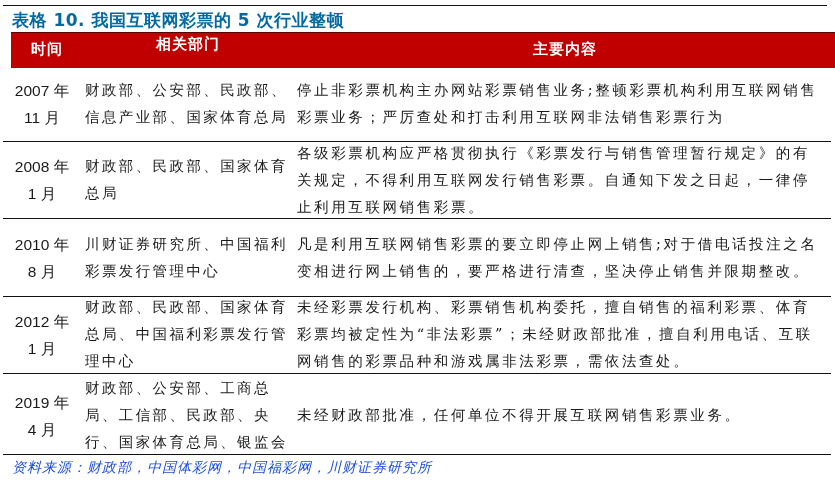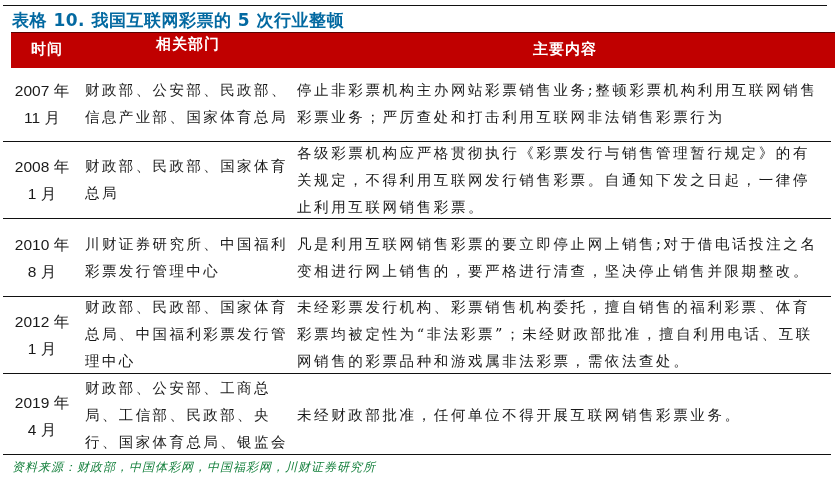--- a/index.html
+++ b/index.html
@@ -95,23 +95,23 @@
     width: 530px;
     letter-spacing: 2.6px;
   }
   .c-inner { width: 100%; }
   .time-line { display: block; }
 
   .source {
     position: absolute;
     left: 12px;
     top: 459px;
-    font-size: 12px;
+    font-size: 14px;
     font-style: italic;
-    color: #15803d;
+    color: #1d4ed8;
     letter-spacing: 1px;
     white-space: nowrap;
   }
 </style>
 </head>
 <body>
 
 <div class="top-rule"></div>
 <div class="title">表格 10. 我国互联网彩票的 5 次行业整顿</div>
 

